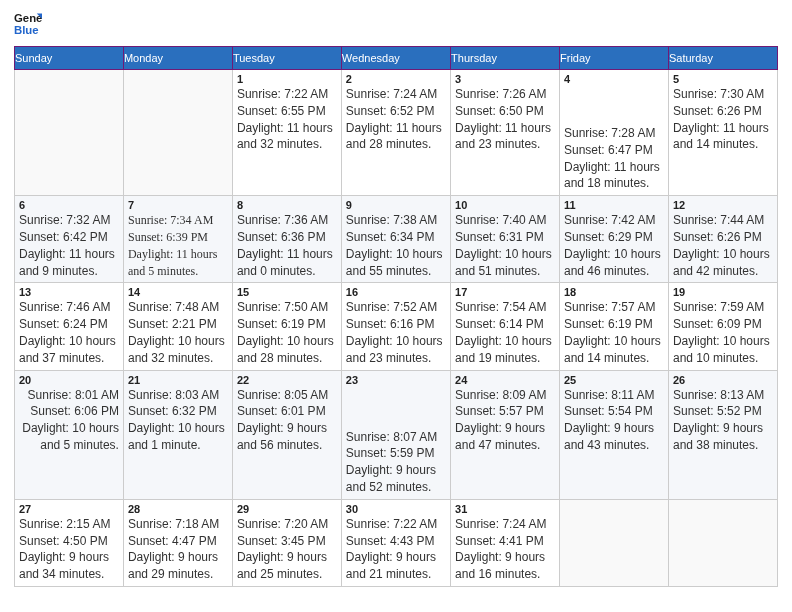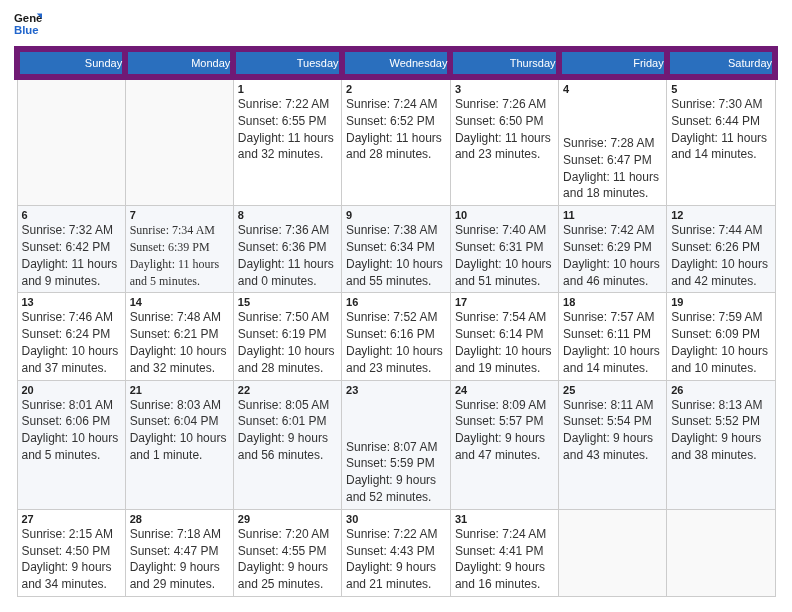--- a/index.html
+++ b/index.html
@@ -48,22 +48,22 @@
       width: 100%;
       border-collapse: collapse;
       font-size: 10px;
     }
     .calendar th {
       background: #2a6fbe;
       color: #fff;
       padding: 5px 0;
       font-size: 11px;
       font-weight: normal;
-      border: 6px solid #701a75;
-      text-align: right;
+      border: 1px solid #701a75;
+      text-align: left;
     }
     .calendar td {
       border: 1px solid #ccc;
       vertical-align: top;
       padding: 3px 4px;
       width: 113px;
       height: 82px;
       background: #fff;
     }
     .calendar tr:nth-child(even) td {
@@ -143,21 +143,21 @@
           </td>
           <td>
             <span class="day-num">4</span>
             <div class="day-detail" style="white-space: pre-line; margin-top: 40px;">Sunrise: 7:28 AM
 Sunset: 6:47 PM
 Daylight: 11 hours and 18 minutes.</div>
           </td>
           <td>
             <span class="day-num">5</span>
             <div class="day-detail" style="white-space: pre-line;">Sunrise: 7:30 AM
-Sunset: 6:44 PM
+Sunset: 6:26 PM
 Daylight: 11 hours and 14 minutes.</div>
           </td>
         </tr>
         <tr>
           <td>
             <span class="day-num">6</span>
             <div class="day-detail" style="white-space: pre-line;">Sunrise: 7:32 AM
 Sunset: 6:42 PM
 Daylight: 11 hours and 9 minutes.</div>
           </td>
@@ -201,21 +201,21 @@
         <tr>
           <td>
             <span class="day-num">13</span>
             <div class="day-detail" style="white-space: pre-line;">Sunrise: 7:46 AM
 Sunset: 6:24 PM
 Daylight: 10 hours and 37 minutes.</div>
           </td>
           <td>
             <span class="day-num">14</span>
             <div class="day-detail" style="white-space: pre-line;">Sunrise: 7:48 AM
-Sunset: 6:21 PM
+Sunset: 2:21 PM
 Daylight: 10 hours and 32 minutes.</div>
           </td>
           <td>
             <span class="day-num">15</span>
             <div class="day-detail" style="white-space: pre-line;">Sunrise: 7:50 AM
 Sunset: 6:19 PM
 Daylight: 10 hours and 28 minutes.</div>
           </td>
           <td>
             <span class="day-num">16</span>
@@ -225,41 +225,41 @@
           </td>
           <td>
             <span class="day-num">17</span>
             <div class="day-detail" style="white-space: pre-line;">Sunrise: 7:54 AM
 Sunset: 6:14 PM
 Daylight: 10 hours and 19 minutes.</div>
           </td>
           <td>
             <span class="day-num">18</span>
             <div class="day-detail" style="white-space: pre-line;">Sunrise: 7:57 AM
-Sunset: 6:11 PM
+Sunset: 6:19 PM
 Daylight: 10 hours and 14 minutes.</div>
           </td>
           <td>
             <span class="day-num">19</span>
             <div class="day-detail" style="white-space: pre-line;">Sunrise: 7:59 AM
 Sunset: 6:09 PM
 Daylight: 10 hours and 10 minutes.</div>
           </td>
         </tr>
         <tr>
           <td>
             <span class="day-num">20</span>
-            <div class="day-detail" style="white-space: pre-line;">Sunrise: 8:01 AM
+            <div class="day-detail" style="white-space: pre-line; text-align: right;">Sunrise: 8:01 AM
 Sunset: 6:06 PM
 Daylight: 10 hours and 5 minutes.</div>
           </td>
           <td>
             <span class="day-num">21</span>
             <div class="day-detail" style="white-space: pre-line;">Sunrise: 8:03 AM
-Sunset: 6:04 PM
+Sunset: 6:32 PM
 Daylight: 10 hours and 1 minute.</div>
           </td>
           <td>
             <span class="day-num">22</span>
             <div class="day-detail" style="white-space: pre-line;">Sunrise: 8:05 AM
 Sunset: 6:01 PM
 Daylight: 9 hours and 56 minutes.</div>
           </td>
           <td>
             <span class="day-num">23</span>
@@ -295,21 +295,21 @@
           </td>
           <td>
             <span class="day-num">28</span>
             <div class="day-detail" style="white-space: pre-line;">Sunrise: 7:18 AM
 Sunset: 4:47 PM
 Daylight: 9 hours and 29 minutes.</div>
           </td>
           <td>
             <span class="day-num">29</span>
             <div class="day-detail" style="white-space: pre-line;">Sunrise: 7:20 AM
-Sunset: 4:55 PM
+Sunset: 3:45 PM
 Daylight: 9 hours and 25 minutes.</div>
           </td>
           <td>
             <span class="day-num">30</span>
             <div class="day-detail" style="white-space: pre-line;">Sunrise: 7:22 AM
 Sunset: 4:43 PM
 Daylight: 9 hours and 21 minutes.</div>
           </td>
           <td>
             <span class="day-num">31</span>

